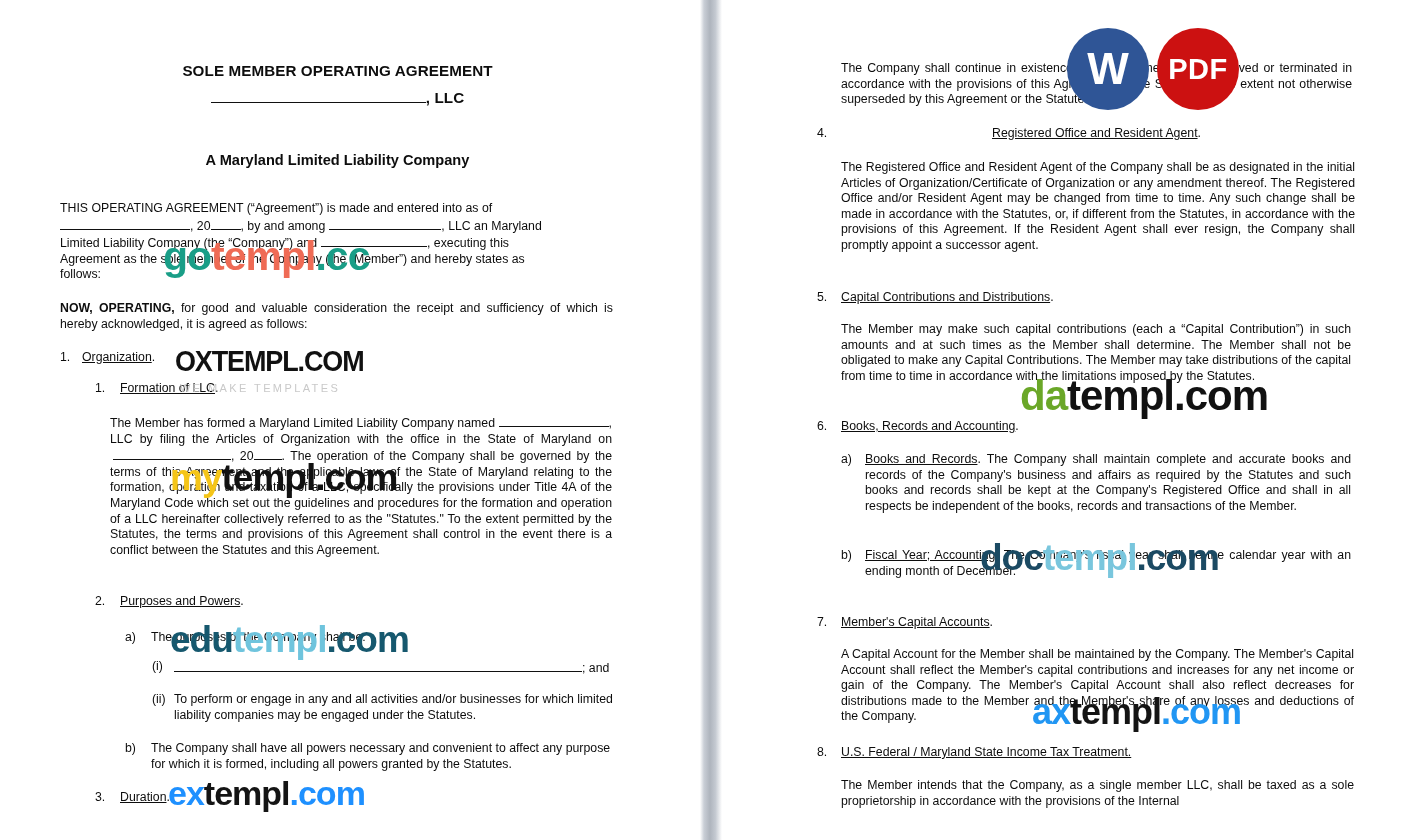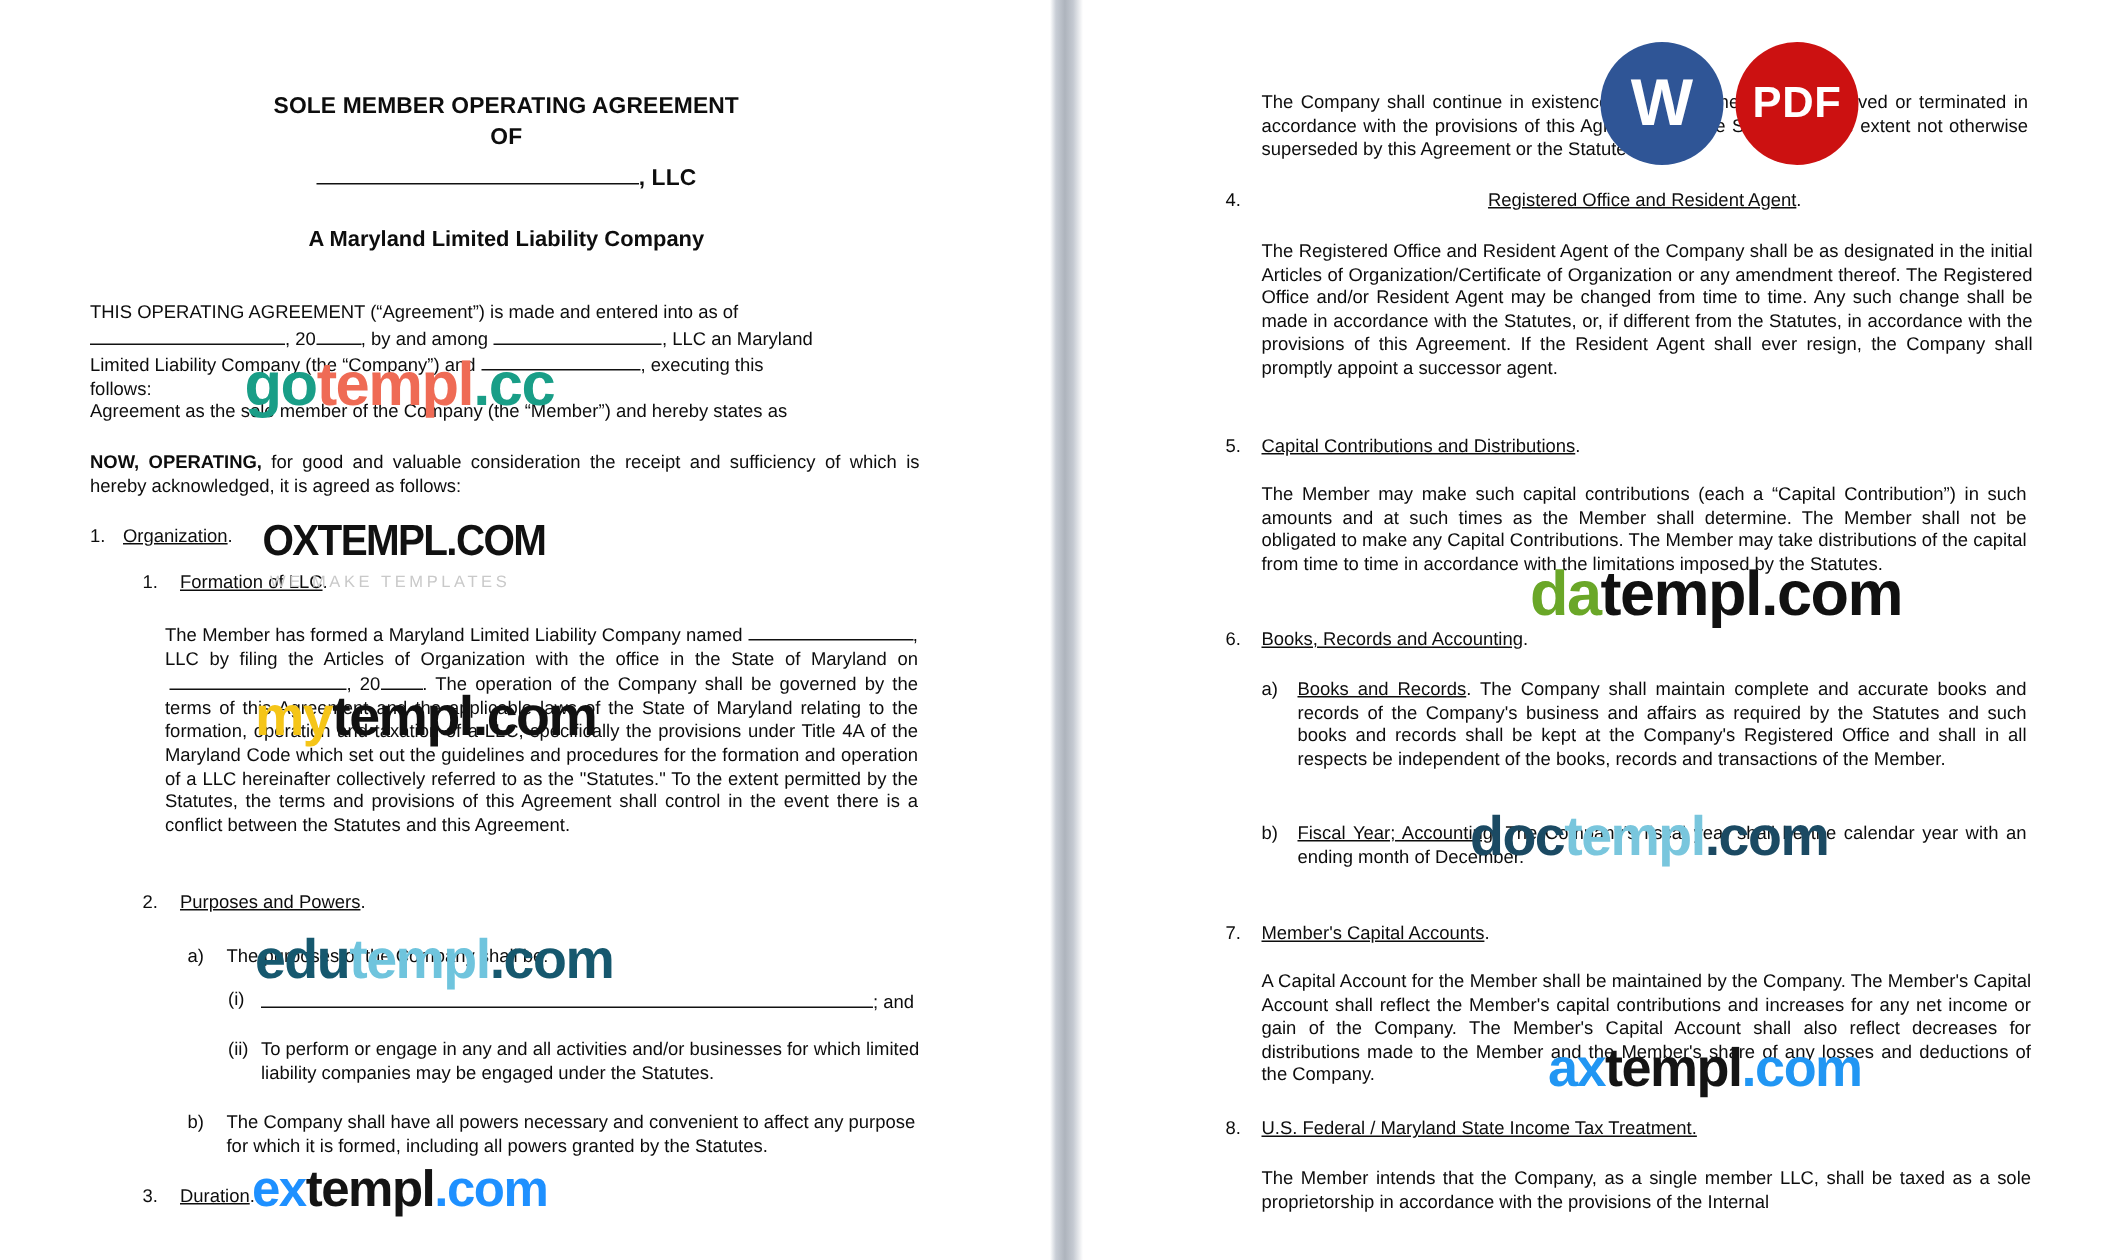--- a/index.html
+++ b/index.html
@@ -79,38 +79,37 @@
 </head>
 <body>
 
 <div id="viewer">
 
   <div class="page" id="page-left">
     <div class="sheet">
 
       <div class="doc ttl" style="left:60px;top:60px;width:555px;">
         <div>SOLE MEMBER OPERATING AGREEMENT</div>
-        <div>OF</div>
         <div style="margin-top:6px;">
           <span class="blank" style="width:215px;"></span><span>, LLC</span>
         </div>
       </div>
 
       <div class="doc sub" style="left:60px;top:150px;width:555px;">A Maryland Limited Liability Company</div>
 
       <div class="doc" style="left:60px;top:201px;width:553px;text-align:left;">
         <div>THIS OPERATING AGREEMENT  (“Agreement”) is made  and entered into as of</div>
         <div>
           <span class="blank" style="width:130px;"></span><span>, 20</span><span class="blank" style="width:30px;"></span><span>, by and among</span><span class="blank" style="width:112px;margin-left:4px;"></span><span>, LLC an Maryland</span>
         </div>
         <div>
           <span>Limited Liability Company (the “Company”) and</span><span class="blank" style="width:106px;margin-left:4px;"></span><span>, executing this</span>
         </div>
+        <div>Agreement as the sole member of the Company (the “Member”) and hereby states as</div>
         <div>follows:</div>
-        <div>Agreement as the sole member of the Company (the “Member”) and hereby states as</div>
       </div>
 
       <div class="doc" style="left:60px;top:301px;width:553px;">
         <span class="b">NOW, OPERATING,</span><span> for good and valuable  consideration the receipt and sufficiency of which is hereby acknowledged,  it is agreed as follows:</span>
       </div>
 
       <div class="row doc" style="left:60px;top:350px;width:553px;">
         <span class="mk" style="width:22px;">1.</span>
         <span class="bd" style="text-align:left;"><span class="u">Organization</span><span>.</span></span>
       </div>

